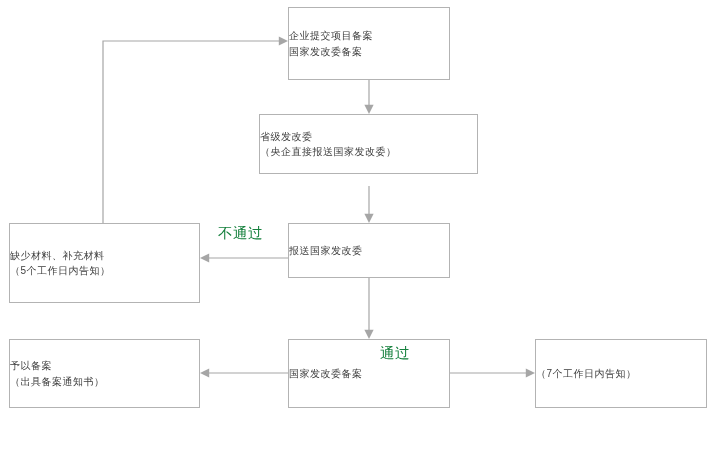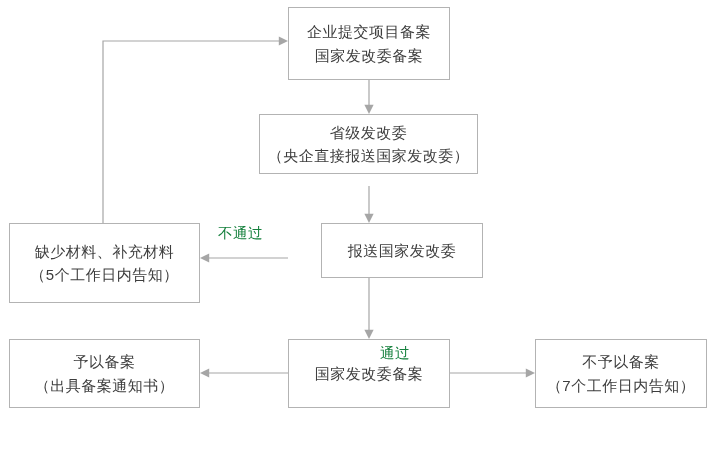--- a/index.html
+++ b/index.html
@@ -17,24 +17,24 @@
     background: #ffffff;
     overflow: hidden;
   }
   .node {
     position: absolute;
     box-sizing: border-box;
     border: 1px solid #b3b3b3;
     background: #ffffff;
     display: flex;
     flex-direction: column;
-    align-items: center;
+    align-items: flex-start;
     justify-content: center;
     color: #3d3d3d;
-    font-size: 15px;
+    font-size: 10px;
     line-height: 1.55;
     letter-spacing: 0.5px;
     text-align: center;
     z-index: 2;
   }
   .node .line1, .node .line2 {
     display: block;
     white-space: nowrap;
   }
   .edge-label {
@@ -103,35 +103,34 @@
   <div class="node" style="left:259px;top:114px;width:219px;height:60px;">
     <span class="line1">省级发改委</span>
     <span class="line2">（央企直接报送国家发改委）</span>
   </div>
 
   <div class="node" style="left:9px;top:223px;width:191px;height:80px;">
     <span class="line1">缺少材料、补充材料</span>
     <span class="line2">（5个工作日内告知）</span>
   </div>
 
-  <div class="node" style="left:288px;top:223px;width:162px;height:55px;margin-left:33px;">
+  <div class="node" style="left:288px;top:223px;width:162px;height:55px;">
     <span class="line1">报送国家发改委</span>
   </div>
 
   <div class="node" style="left:288px;top:339px;width:162px;height:69px;">
     <span class="line1">国家发改委备案</span>
   </div>
 
   <div class="node" style="left:9px;top:339px;width:191px;height:69px;">
     <span class="line1">予以备案</span>
     <span class="line2">（出具备案通知书）</span>
   </div>
 
   <div class="node" style="left:535px;top:339px;width:172px;height:69px;">
-    <span class="line1">不予以备案</span>
     <span class="line2">（7个工作日内告知）</span>
   </div>
 
   <div class="edge-label" style="left:216px;top:224px;">不通过</div>
 
   <div class="edge-label" style="left:378px;top:297px;margin-top:47px;">通过</div>
 
 </div>
 
 </body></html>

